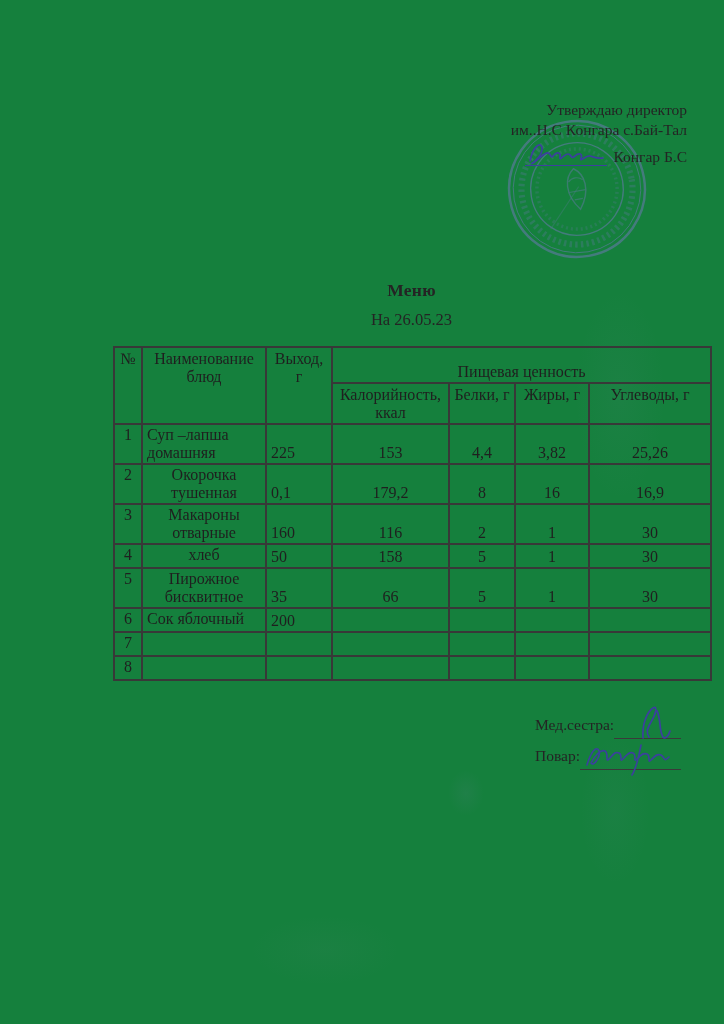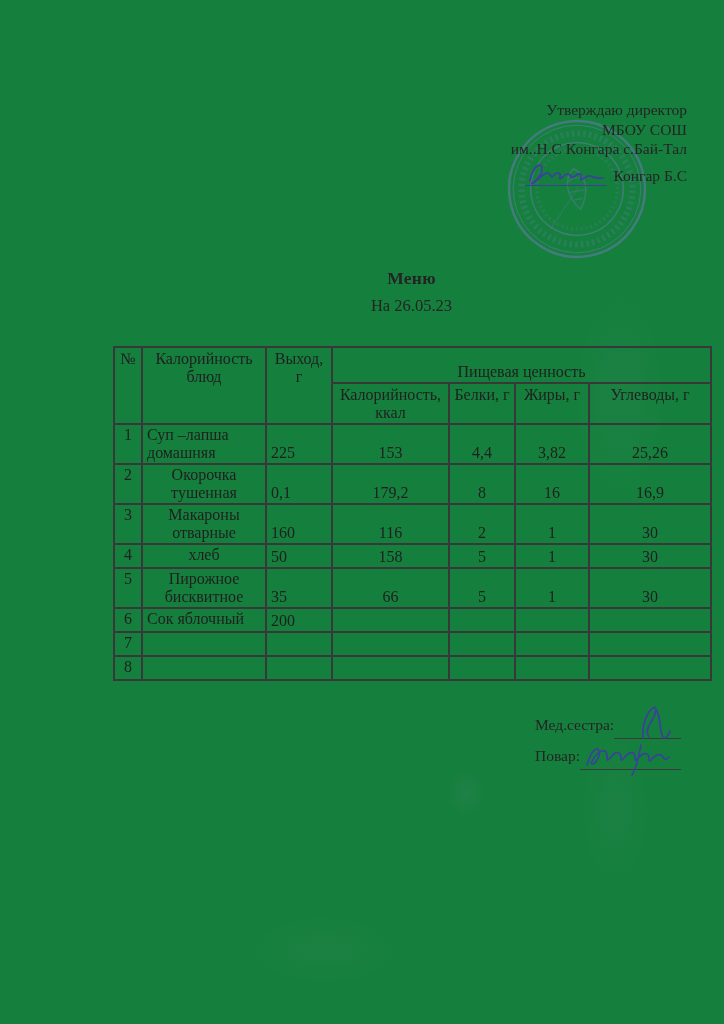--- a/index.html
+++ b/index.html
@@ -24,25 +24,25 @@
     border-bottom:1.5px solid #3c3f9f;
   }
   .header-sig-wrap svg { position:absolute; left:0; bottom:-4px; }
   
   .stamp {
     position:absolute; left:505px; top:117px; width:144px; height:144px;
     opacity:.52; transform:rotate(-10deg); z-index:2;
   }
   
   .title {
-    position:absolute; top:268px; left:113px; width:597px;
+    position:absolute; top:280px; left:113px; width:597px;
     text-align:center; font-weight:bold; font-size:17.5px; letter-spacing:.3px;
   }
   .date-line {
-    position:absolute; top:296px; left:113px; width:597px;
+    position:absolute; top:310px; left:113px; width:597px;
     text-align:center; font-size:16.5px;
   }
   
   .menu-table {
     position:absolute; left:113px; top:346px; width:597px;
     border-collapse:collapse; table-layout:fixed;
     font-size:16px; line-height:18px; color:#1f1f1f;
   }
   .menu-table td, .menu-table th {
     border:2px solid #383838; padding:1px 4px;
@@ -98,21 +98,20 @@
       <circle cx="70" cy="70" r="54" stroke-width="6" stroke-dasharray="2.4 3.1" opacity="0.5"></circle>
       <circle cx="70" cy="70" r="39" stroke-width="3.4" stroke-dasharray="2 2.8" opacity="0.38"></circle>
       <path d="M70 50 C60 57 57 73 70 90 C83 73 80 57 70 50 Z" stroke-width="1.4" opacity="0.8"></path>
       <path d="M63 62 C67 58 73 58 77 62 M62 72 L78 72 M66 80 L74 80" stroke-width="1.1" opacity="0.7"></path>
       <path d="M38 104 L72 68" stroke-width="1" opacity="0.45"></path>
     </g>
   </svg>
 
   <div class="approval">
     <div>Утверждаю директор</div>
-    <div>МБОУ СОШ</div>
     <div>им..Н.С Конгара с.Бай-Тал</div>
     <div class="approval-sig-row">
       <span class="header-sig-wrap">
         <svg width="82" height="30" viewBox="0 0 82 30">
           <path d="M5 22 C8 7 16 2 17 9 C18 15 10 23 6 25 C14 21 19 13 23 14 C27 15 25 21 29 16 C32 12 36 14 35 18 C34 23 39 15 43 15 C47 15 45 21 50 17 C54 13 58 15 56 19 C54 24 61 16 65 17 C69 18 72 20 78 19" fill="none" stroke="#3c3f9f" stroke-width="1.7" stroke-linecap="round"></path>
         </svg>
       </span>
       <span>Конгар Б.С</span>
     </div>
   </div>
@@ -126,21 +125,21 @@
         <col style="width:124px">
         <col style="width:66px">
       <col style="width:117px">
         <col style="width:66px">
         <col style="width:74px">
         <col style="width:122px">
     </colgroup>
     <tbody>
         <tr class="rh-a">
       <th rowspan="2">№</th>
-      <th rowspan="2">Калорийность блюд</th>
+      <th rowspan="2">Наименование блюд</th>
       <th rowspan="2">Выход, г</th>
       <th colspan="4" class="group-head">Пищевая ценность</th>
     </tr>
     <tr class="rh-b">
       <th>Калорийность, ккал</th>
       <th>Белки, г</th>
       <th>Жиры, г</th>
       <th>Углеводы, г</th>
     </tr>
 

